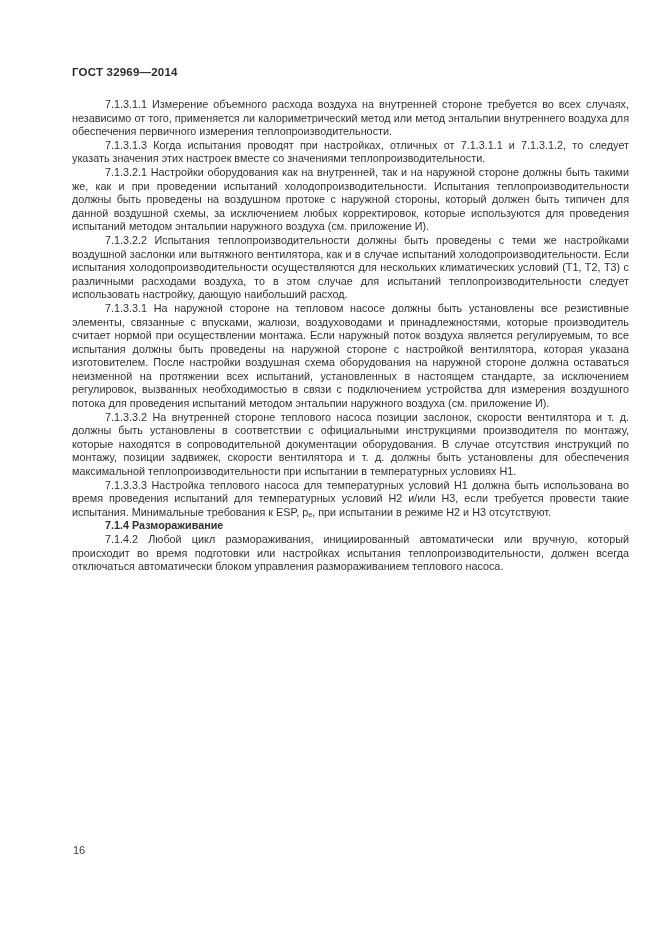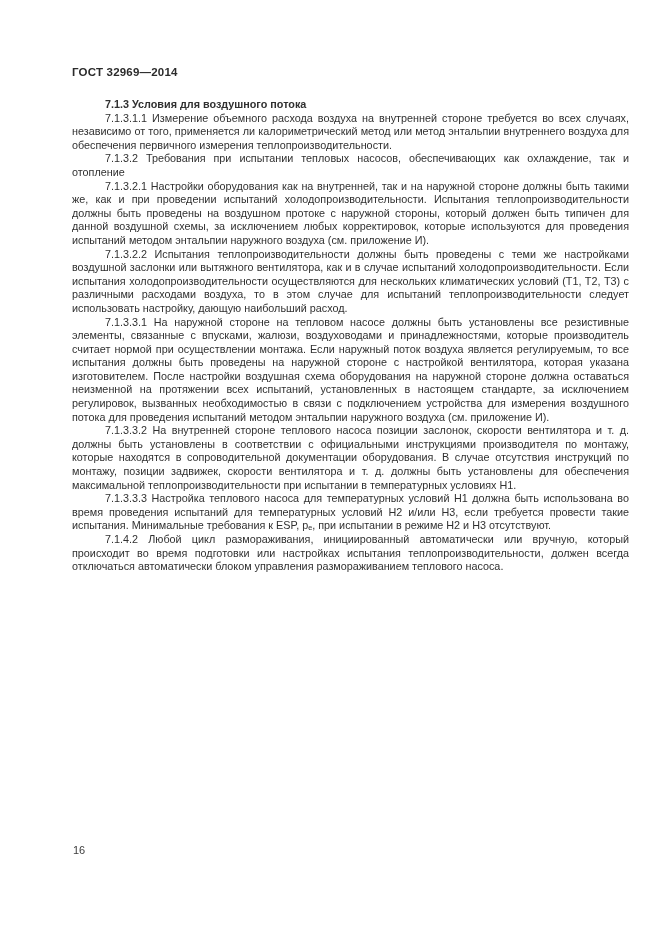--- a/index.html
+++ b/index.html
@@ -51,41 +51,41 @@
   }
 </style>
 </head>
 <body>
 
 <div class="page">
   <div class="content">
 
     <div class="doc-header">ГОСТ 32969—2014</div>
 
-    <p class="body heading">7.1.3 Условия для воздушного потока</p>
 
 
     <p class="body">7.1.3.1.1 Измерение объемного расхода воздуха на внутренней стороне требуется во всех случаях, независимо от того, применяется ли калориметрический метод или метод энтальпии внутреннего воздуха для обеспечения первичного измерения теплопроизводительности.</p>
 
 
 
+    <p class="body">7.1.3.1.3 Когда испытания проводят при настройках, отличных от 7.1.3.1.1 и 7.1.3.1.2, то следует указать значения этих настроек вместе со значениями теплопроизводительности.</p>
 
-    <p class="body">7.1.3.2 Требования при испытании тепловых насосов, обеспечивающих как охлаждение, так и отопление</p>
 
     <p class="body">7.1.3.2.1 Настройки оборудования как на внутренней, так и на наружной стороне должны быть такими же, как и при проведении испытаний холодопроизводительности. Испытания теплопроизводительности должны быть проведены на воздушном протоке с наружной стороны, который должен быть типичен для данной воздушной схемы, за исключением любых корректировок, которые используются для проведения испытаний методом энтальпии наружного воздуха (см. приложение И).</p>
 
     <p class="body">7.1.3.2.2 Испытания теплопроизводительности должны быть проведены с теми же настройками воздушной заслонки или вытяжного вентилятора, как и в случае испытаний холодопроизводительности. Если испытания холодопроизводительности осуществляются для нескольких климатических условий (Т1, Т2, Т3) с различными расходами воздуха, то в этом случае для испытаний теплопроизводительности следует использовать настройку, дающую наибольший расход.</p>
 
 
     <p class="body">7.1.3.3.1 На наружной стороне на тепловом насосе должны быть установлены все резистивные элементы, связанные с впусками, жалюзи, воздуховодами и принадлежностями, которые производитель считает нормой при осуществлении монтажа. Если наружный поток воздуха является регулируемым, то все испытания должны быть проведены на наружной стороне с настройкой вентилятора, которая указана изготовителем. После настройки воздушная схема оборудования на наружной стороне должна оставаться неизменной на протяжении всех испытаний, установленных в настоящем стандарте, за исключением регулировок, вызванных необходимостью в связи с подключением устройства для измерения воздушного потока для проведения испытаний методом энтальпии наружного воздуха (см. приложение И).</p>
 
     <p class="body">7.1.3.3.2 На внутренней стороне теплового насоса позиции заслонок, скорости вентилятора и т. д. должны быть установлены в соответствии с официальными инструкциями производителя по монтажу, которые находятся в сопроводительной документации оборудования. В случае отсутствия инструкций по монтажу, позиции задвижек, скорости вентилятора и т. д. должны быть установлены для обеспечения максимальной теплопроизводительности при испытании в температурных условиях Н1.</p>
 
     <p class="body">7.1.3.3.3 Настройка теплового насоса для температурных условий Н1 должна быть использована во время проведения испытаний для температурных условий Н2 и/или Н3, если требуется провести такие испытания. Минимальные требования к ESP, pₑ, при испытании в режиме Н2 и Н3 отсутствуют.</p>
 
+    <p class="body heading">7.1.4 Размораживание</p>
 
 
     <p class="body">7.1.4.2 Любой цикл размораживания, инициированный автоматически или вручную, который происходит во время подготовки или настройках испытания теплопроизводительности, должен всегда отключаться автоматически блоком управления размораживанием теплового насоса.</p>
 
 
   </div>
 
   <div class="page-number">16</div>
 </div>
 

